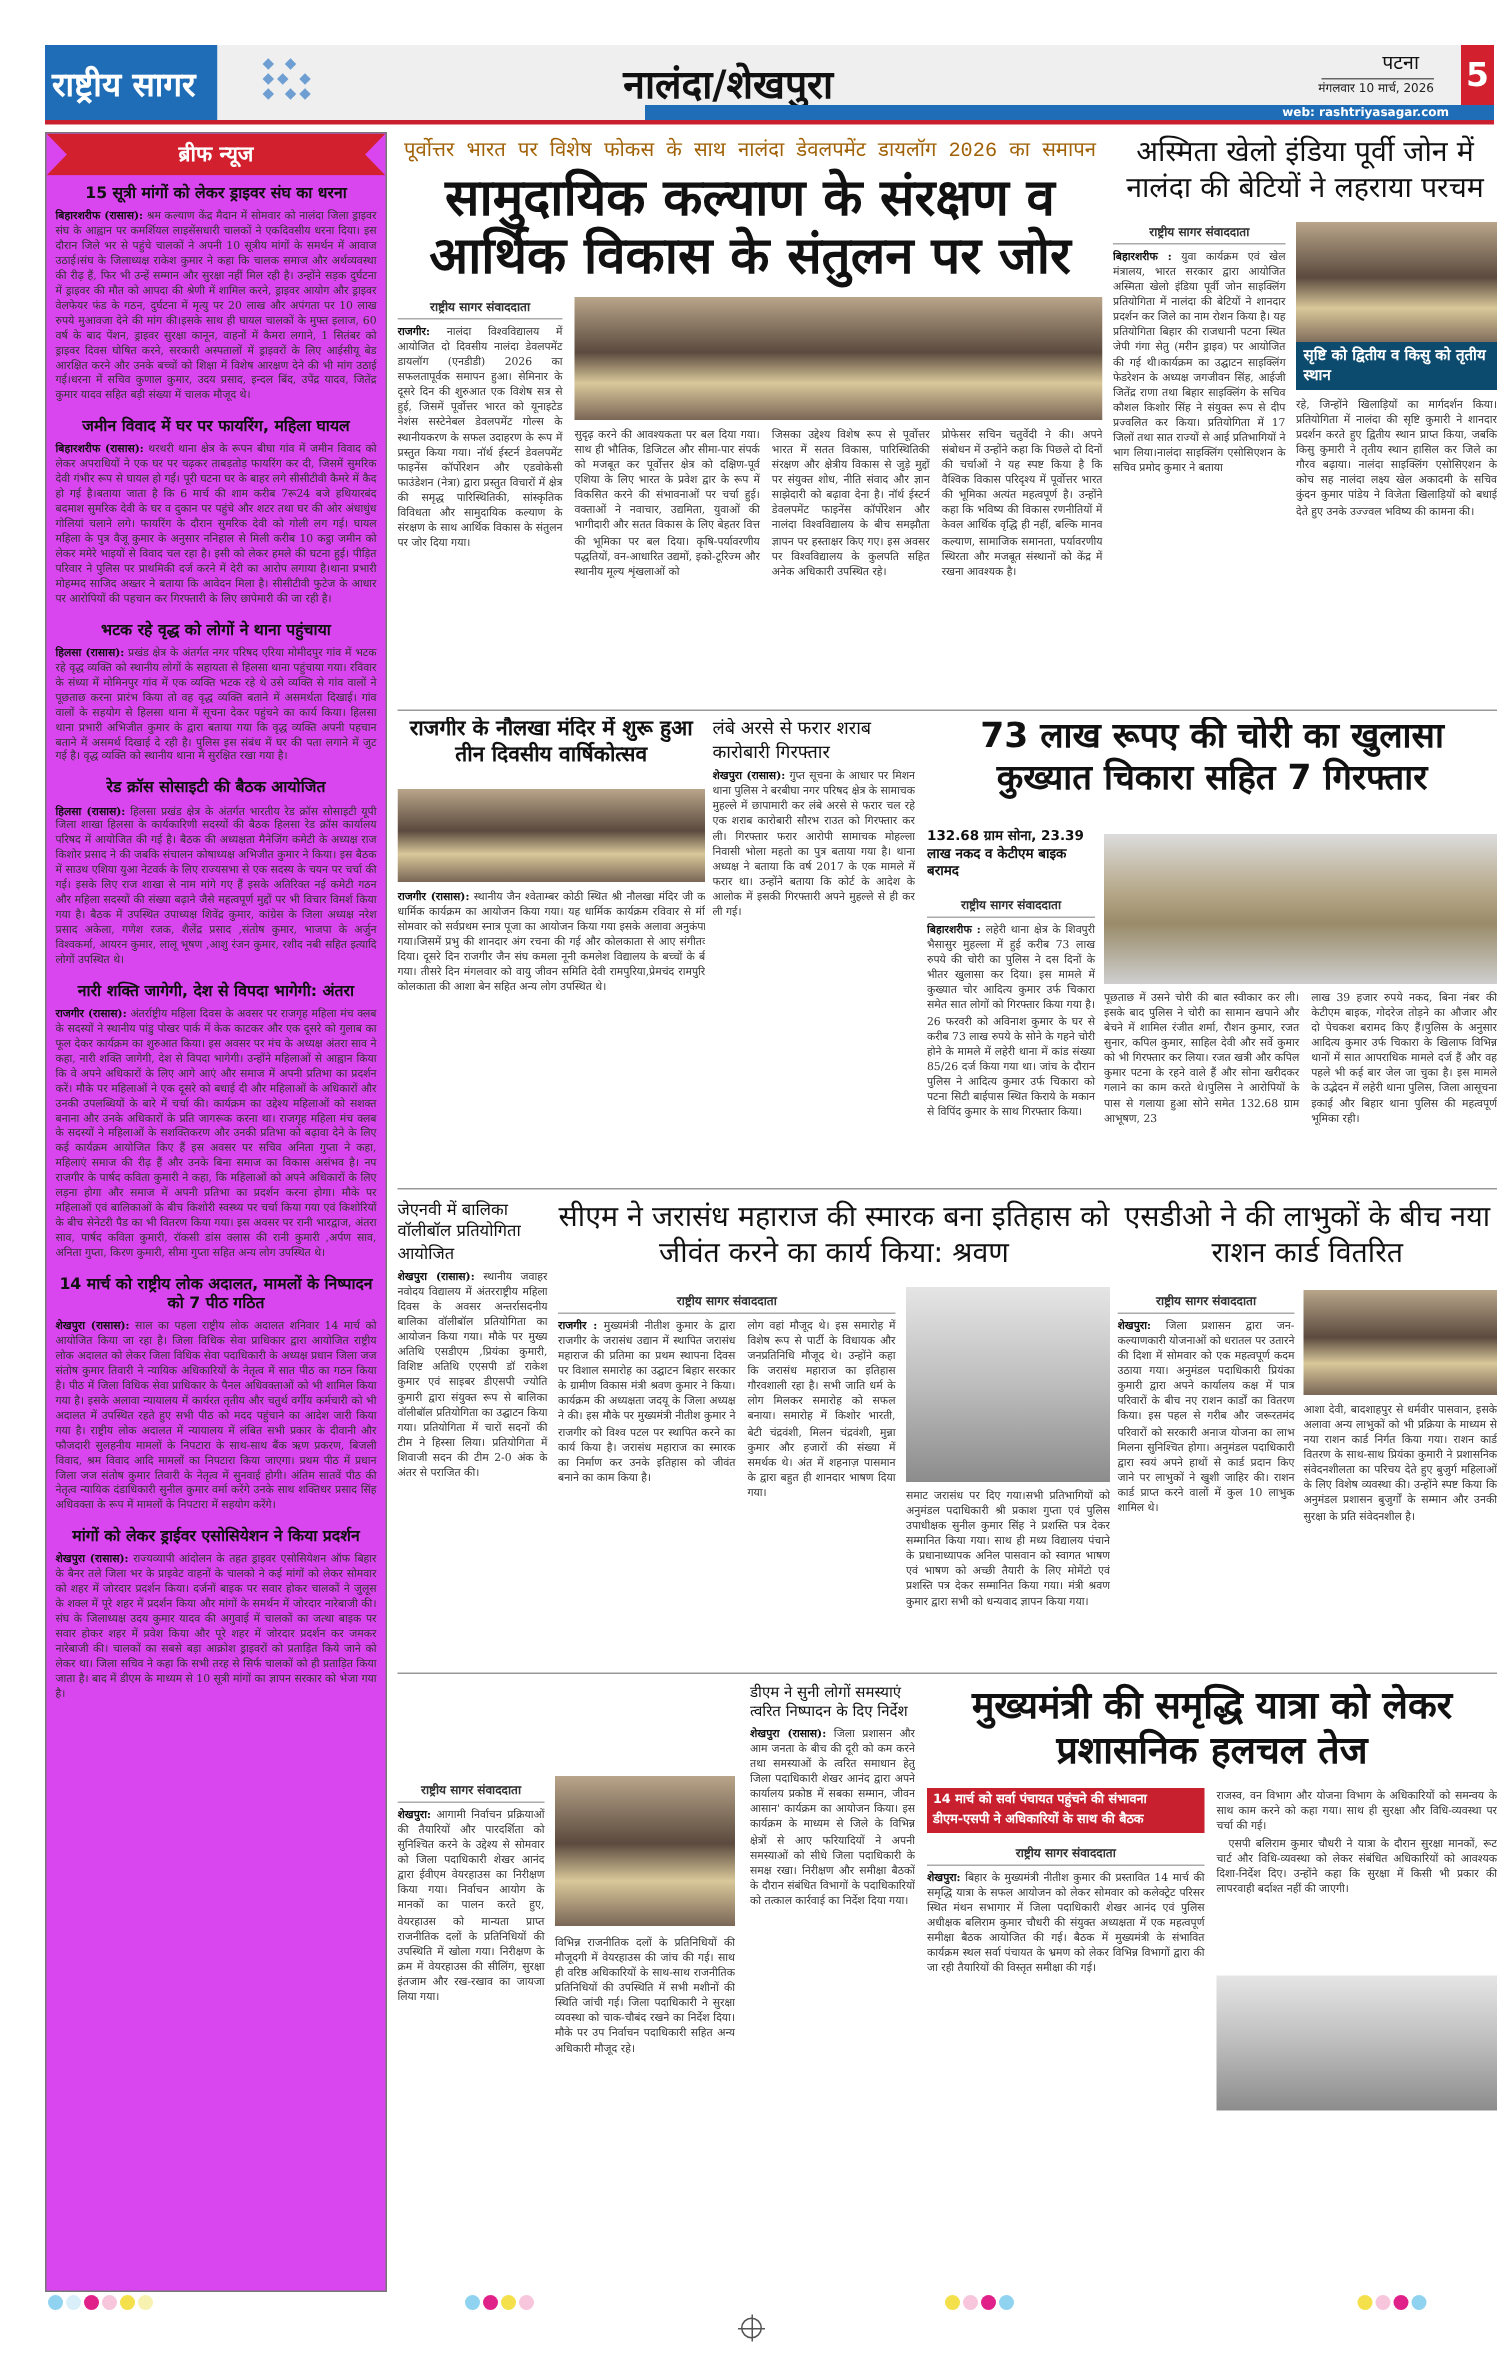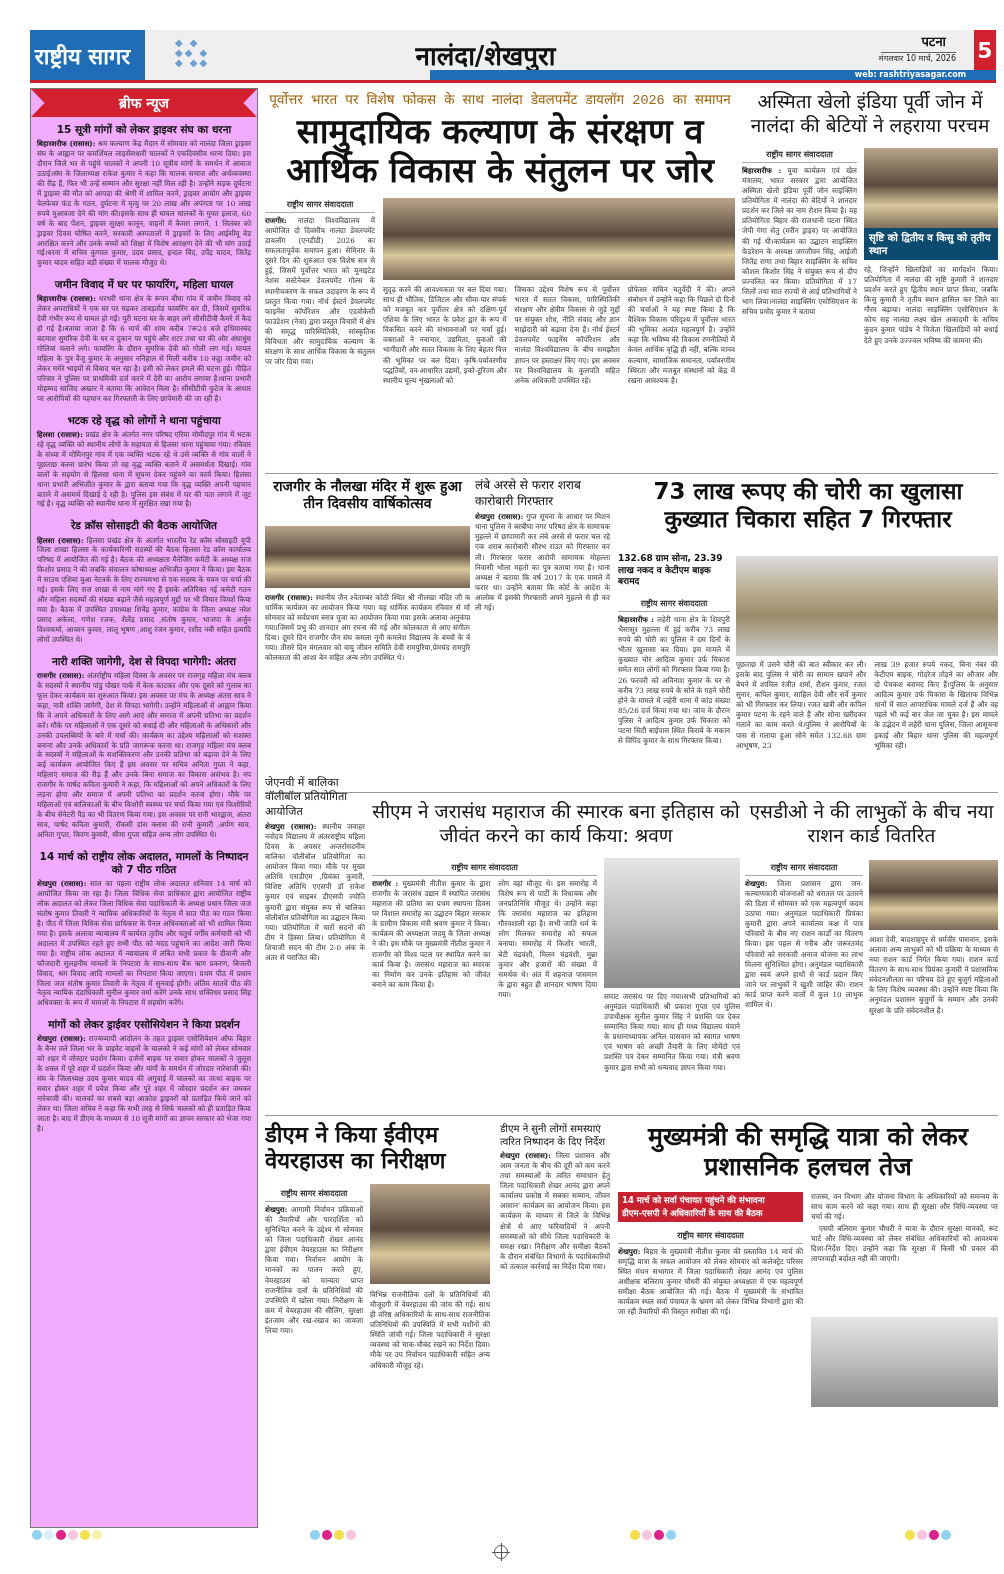--- a/index.html
+++ b/index.html
@@ -3,29 +3,29 @@
 <meta charset="utf-8">
 <style>
   * { box-sizing: border-box; margin: 0; padding: 0; }
   body { width: 1004px; height: 1574px; background: #fff; font-family: "DejaVu Serif", serif; color: #222; position: relative; overflow: hidden; }
   .masthead { position: absolute; left: 30px; top: 30px; width: 966px; height: 50px; display: flex; }
   .mh-left { width: 115px; background: #1e6db6; color: #fff; font-family: "DejaVu Sans", sans-serif; font-weight: bold; font-size: 22px; display: flex; align-items: center; justify-content: center; position: relative; clip-path: polygon(0 0, 100% 0, 115% 100%, 0 100%); padding-right: 10px; }
   .mh-center { flex: 1; background: #efefef; display: flex; align-items: center; justify-content: center; position: relative; }
   .mh-dots { position: absolute; left: 30px; top: 8px; color: #6f9fd2; font-size: 10px; letter-spacing: 2px; line-height: 10px; }
   .mh-section { font-family: "DejaVu Sans", sans-serif; font-weight: bold; font-size: 26px; color: #111; }
   .mh-right { width: 170px; background: #efefef; position: relative; }
-  .mh-city { position: absolute; right: 40px; top: 2px; font-family: "DejaVu Sans", sans-serif; font-weight: bold; font-size: 13px; color: #111; border-bottom: 1px solid #666; padding: 0 10px 2px 40px; }
+  .mh-city { position: absolute; right: 40px; top: 2px; font-family: "DejaVu Sans", sans-serif; font-weight: normal; font-size: 13px; color: #111; border-bottom: 1px solid #666; padding: 0 10px 2px 40px; }
   .mh-date { position: absolute; right: 40px; top: 22px; font-family: "DejaVu Sans", sans-serif; font-size: 8px; color: #222; }
   .mh-page { position: absolute; right: 0; top: 0; width: 22px; height: 40px; background: #d2202f; color: #fff; font-family: "DejaVu Sans", sans-serif; font-weight: bold; font-size: 22px; display: flex; align-items: center; justify-content: center; }
   .mh-strip { position: absolute; left: 400px; right: 0; top: 40px; height: 10px; background: #1e6db6; }
   .mh-web { position: absolute; right: 30px; top: 40px; color: #fff; font-family: "DejaVu Sans", sans-serif; font-size: 8px; font-weight: bold; line-height: 10px; }
   .mh-redline { position: absolute; left: 30px; top: 80px; width: 966px; height: 3px; background: #c8202f; }
 
   
-  .brief { position: absolute; left: 30px; top: 88px; width: 228px; height: 1440px; border: 1px solid #777; background: #f0abfc; }
+  .brief { position: absolute; left: 30px; top: 88px; width: 228px; height: 1440px; border: 1px solid #777; background: #d946ef; }
   .brief-banner { height: 28px; background: #d2202f; color: #fff; text-align: center; font-family: "DejaVu Sans", sans-serif; font-weight: bold; font-size: 14px; line-height: 28px; clip-path: polygon(0 0, 100% 0, 94% 50%, 100% 100%, 0 100%, 6% 50%); }
   .brief-item { padding: 2px 6px 4px; }
   .brief-h { font-family: "DejaVu Sans", sans-serif; font-weight: bold; font-size: 10.5px; text-align: center; color: #111; margin: 4px 0 3px; line-height: 1.25; }
   .brief-p { font-size: 7.2px; line-height: 1.38; text-align: justify; color: #333; }
   .dateline { font-weight: bold; color: #111; }
 
   
   .art { position: absolute; }
   .kicker { font-family: Liberation Mono, monospace; font-size: 13px; color: #a16207; text-align: center; }
   .hl-xl { font-family: "DejaVu Sans", sans-serif; font-weight: bold; font-size: 34px; line-height: 1.15; color: #111; text-align: center; }
@@ -151,21 +151,21 @@
   </div>
   <div class="photo police" style="left:118px; top:78px; width:262px; height:100px;"></div>
   <div class="cols" style="position:absolute; left:118px; top:182px; width:262px;">
     <p class="body">पूछताछ में उसने चोरी की बात स्वीकार कर ली।इसके बाद पुलिस ने चोरी का सामान खपाने और बेचने में शामिल रंजीत शर्मा, रौशन कुमार, रजत सुनार, कपिल कुमार, साहिल देवी और सर्वे कुमार को भी गिरफ्तार कर लिया। रजत खत्री और कपिल कुमार पटना के रहने वाले हैं और सोना खरीदकर गलाने का काम करते थे।पुलिस ने आरोपियों के पास से गलाया हुआ सोने समेत 132.68 ग्राम आभूषण, 23</p>
     <p class="body">लाख 39 हजार रुपये नकद, बिना नंबर की केटीएम बाइक, गोदरेज तोड़ने का औजार और दो पेचकश बरामद किए हैं।पुलिस के अनुसार आदित्य कुमार उर्फ चिकारा के खिलाफ विभिन्न थानों में सात आपराधिक मामले दर्ज हैं और वह पहले भी कई बार जेल जा चुका है। इस मामले के उद्भेदन में लहेरी थाना पुलिस, जिला आसूचना इकाई और बिहार थाना पुलिस की महत्वपूर्ण भूमिका रही।</p>
   </div>
 </div>
 
 <div class="hrule" style="left:265px; top:792px; width:733px;"></div>
 
-<div class="art" style="left:265px; top:776px; width:100px; height:310px; overflow:hidden;">
+<div class="art" style="left:265px; top:800px; width:100px; height:310px; overflow:hidden;">
   <div class="hl-s" style="font-size:11px;">जेएनवी में बालिका वॉलीबॉल प्रतियोगिता आयोजित</div>
   <p class="body" style="margin-top:3px;"><span class="dateline">शेखपुरा (रासास):</span> <span>स्थानीय जवाहर नवोदय विद्यालय में अंतरराष्ट्रीय महिला दिवस के अवसर अन्तर्रासदनीय बालिका वॉलीबॉल प्रतियोगिता का आयोजन किया गया। मौके पर मुख्य अतिथि एसडीएम ,प्रियंका कुमारी, विशिष्ट अतिथि एएसपी डॉ राकेश कुमार एवं साइबर डीएसपी ज्योति कुमारी द्वारा संयुक्त रूप से बालिका वॉलीबॉल प्रतियोगिता का उद्घाटन किया गया। प्रतियोगिता में चारों सदनों की टीम ने हिस्सा लिया। प्रतियोगिता में शिवाजी सदन की टीम 2-0 अंक के अंतर से पराजित की।</span></p>
 </div>
 
 <div class="art" style="left:372px; top:800px; width:368px; height:310px; overflow:hidden;">
   <div class="hl-m" style="font-size:19px;">सीएम ने जरासंध महाराज की स्मारक बना इतिहास को जीवंत करने का कार्य किया: श्रवण</div>
   <div style="position:absolute; left:0; top:58px; width:225px;">
     <div class="byline">राष्ट्रीय सागर संवाददाता</div>
     <div class="cols">
       <p class="body"><span class="dateline">राजगीर :</span> <span>मुख्यमंत्री नीतीश कुमार के द्वारा राजगीर के जरासंध उद्यान में स्थापित जरासंध महाराज की प्रतिमा का प्रथम स्थापना दिवस पर विशाल समारोह का उद्घाटन बिहार सरकार के ग्रामीण विकास मंत्री श्रवण कुमार ने किया। कार्यक्रम की अध्यक्षता जदयू के जिला अध्यक्ष ने की। इस मौके पर मुख्यमंत्री नीतीश कुमार ने राजगीर को विश्व पटल पर स्थापित करने का कार्य किया है। जरासंध महाराज का स्मारक का निर्माण कर उनके इतिहास को जीवंत बनाने का काम किया है।</span></p>
@@ -182,21 +182,20 @@
     <div class="byline">राष्ट्रीय सागर संवाददाता</div>
     <p class="body"><span class="dateline">शेखपुरा:</span> <span>जिला प्रशासन द्वारा जन-कल्याणकारी योजनाओं को धरातल पर उतारने की दिशा में सोमवार को एक महत्वपूर्ण कदम उठाया गया। अनुमंडल पदाधिकारी प्रियंका कुमारी द्वारा अपने कार्यालय कक्ष में पात्र परिवारों के बीच नए राशन कार्डों का वितरण किया। इस पहल से गरीब और जरूरतमंद परिवारों को सरकारी अनाज योजना का लाभ मिलना सुनिश्चित होगा। अनुमंडल पदाधिकारी द्वारा स्वयं अपने हाथों से कार्ड प्रदान किए जाने पर लाभुकों ने खुशी जाहिर की। राशन कार्ड प्राप्त करने वालों में कुल 10 लाभुक शामिल थे।</span></p>
   </div>
   <div class="photo people" style="left:124px; top:60px; width:129px; height:70px;"></div>
   <p class="body" style="position:absolute; left:124px; top:135px; width:129px;">आशा देवी, बादशाहपुर से धर्मवीर पासवान, इसके अलावा अन्य लाभुकों को भी प्रक्रिया के माध्यम से नया राशन कार्ड निर्गत किया गया। राशन कार्ड वितरण के साथ-साथ प्रियंका कुमारी ने प्रशासनिक संवेदनशीलता का परिचय देते हुए बुजुर्ग महिलाओं के लिए विशेष व्यवस्था की। उन्होंने स्पष्ट किया कि अनुमंडल प्रशासन बुजुर्गों के सम्मान और उनकी सुरक्षा के प्रति संवेदनशील है।</p>
 </div>
 
 <div class="hrule" style="left:265px; top:1115px; width:733px;"></div>
 
 <div class="art" style="left:265px; top:1122px; width:225px; height:410px; overflow:hidden;">
-  <div class="hl-l" style="font-size:22px; text-align:left;">डीएम ने किया ईवीएम वेयरहाउस का निरीक्षण</div>
   <div style="position:absolute; left:0; top:62px; width:98px;">
     <div class="byline">राष्ट्रीय सागर संवाददाता</div>
     <p class="body"><span class="dateline">शेखपुरा:</span> <span>आगामी निर्वाचन प्रक्रियाओं की तैयारियों और पारदर्शिता को सुनिश्चित करने के उद्देश्य से सोमवार को जिला पदाधिकारी शेखर आनंद द्वारा ईवीएम वेयरहाउस का निरीक्षण किया गया। निर्वाचन आयोग के मानकों का पालन करते हुए, वेयरहाउस को मान्यता प्राप्त राजनीतिक दलों के प्रतिनिधियों की उपस्थिति में खोला गया। निरीक्षण के क्रम में वेयरहाउस की सीलिंग, सुरक्षा इंतजाम और रख-रखाव का जायजा लिया गया।</span></p>
   </div>
   <div class="photo people" style="left:105px; top:62px; width:120px; height:100px;"></div>
   <p class="body" style="position:absolute; left:105px; top:168px; width:120px;">विभिन्न राजनीतिक दलों के प्रतिनिधियों की मौजूदगी में वेयरहाउस की जांच की गई। साथ ही वरिष्ठ अधिकारियों के साथ-साथ राजनीतिक प्रतिनिधियों की उपस्थिति में सभी मशीनों की स्थिति जांची गई। जिला पदाधिकारी ने सुरक्षा व्यवस्था को चाक-चौबंद रखने का निर्देश दिया। मौके पर उप निर्वाचन पदाधिकारी सहित अन्य अधिकारी मौजूद रहे।</p>
 </div>
 
 <div class="art" style="left:500px; top:1122px; width:110px; height:410px; overflow:hidden;">
   <div class="hl-s" style="font-size:10px; text-align:left;">डीएम ने सुनी लोगों समस्याएं त्वरित निष्पादन के दिए निर्देश</div>

